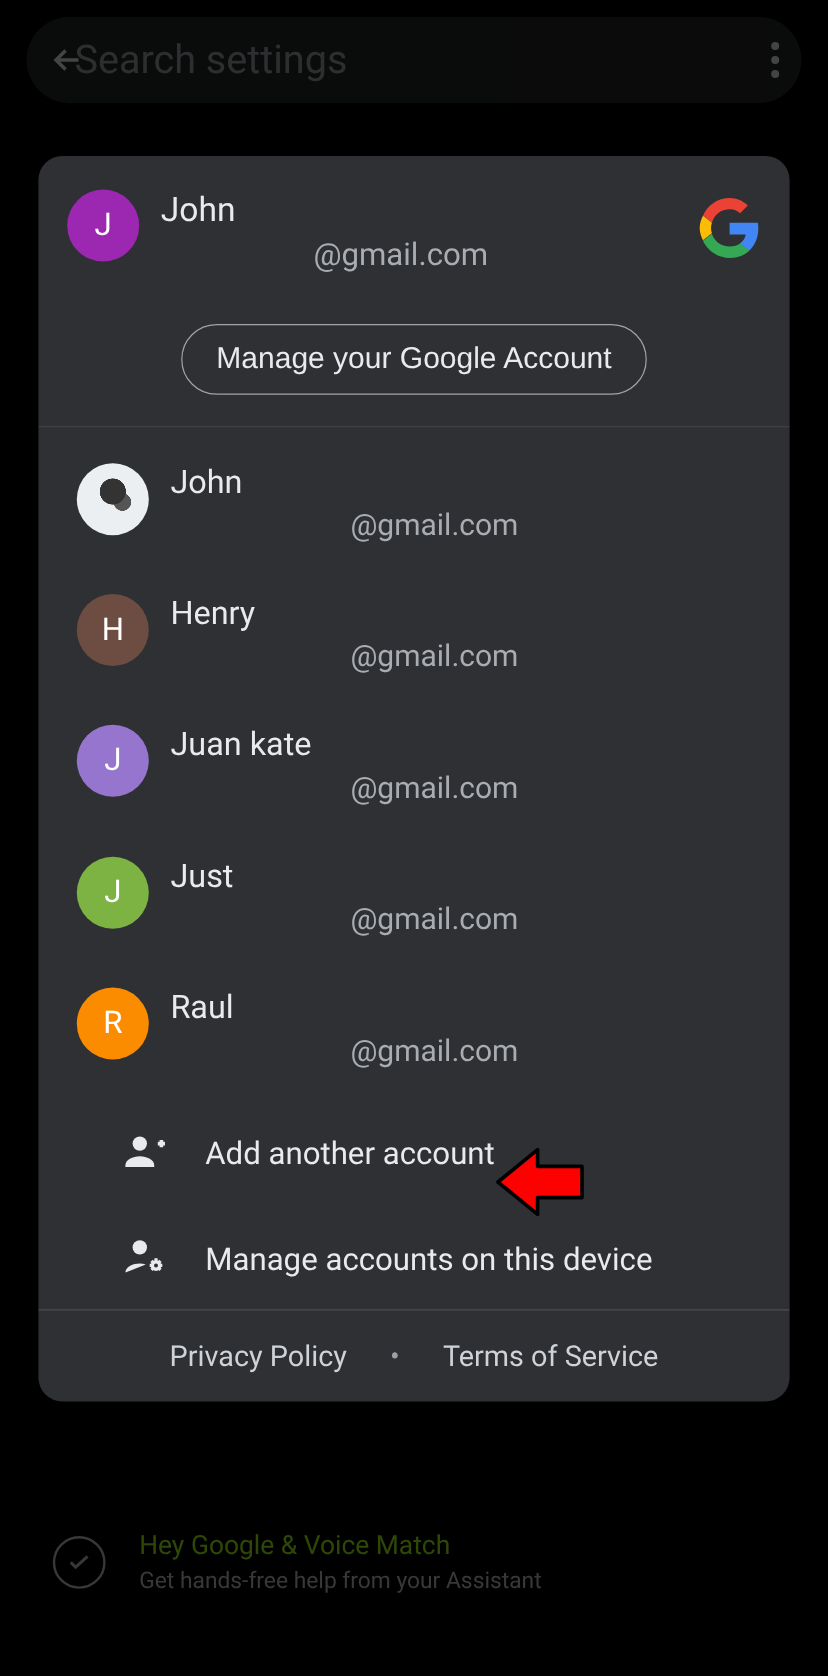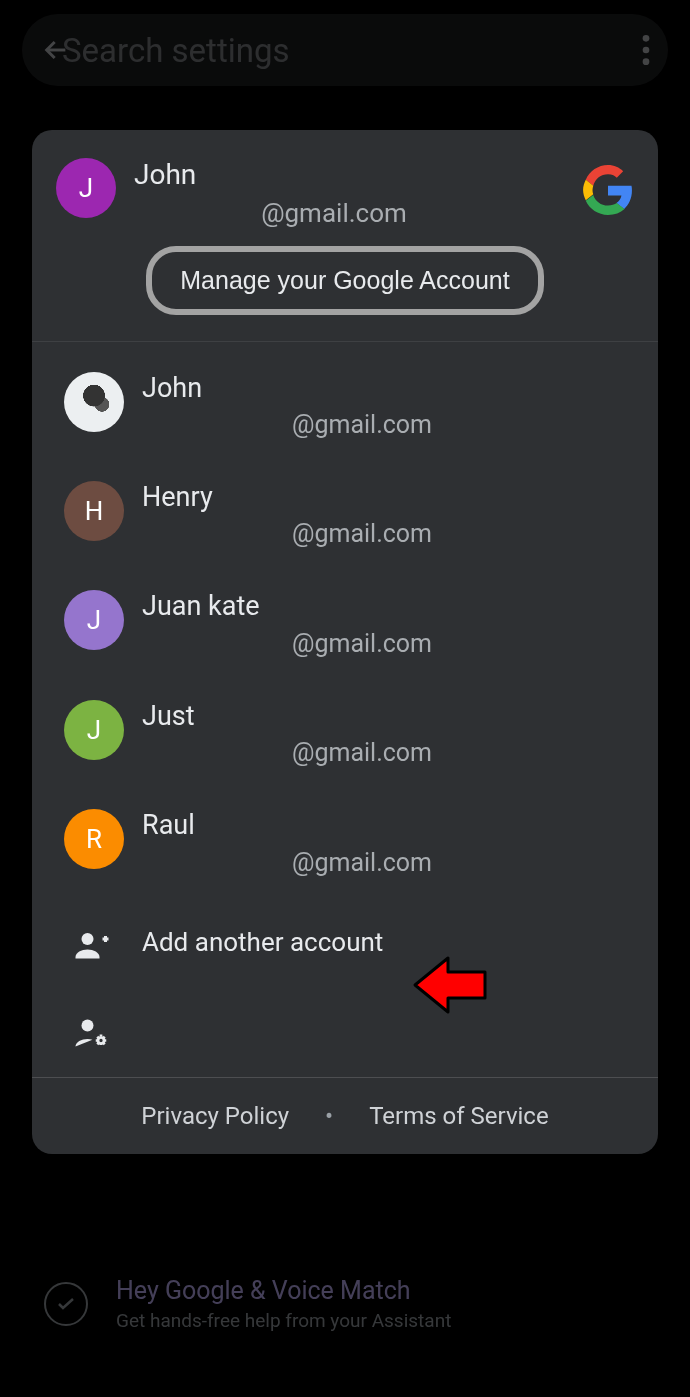--- a/index.html
+++ b/index.html
@@ -46,21 +46,21 @@
     margin-top: 1180px;
     padding: 10px 44px;
     display:flex;
     align-items:center;
     gap: 28px;
   }
   .bg-item .circ {
     width:44px;height:44px;border:2.5px solid #9aa0a6;border-radius:50%;
     display:flex;align-items:center;justify-content:center;
   }
-  .bg-item .txt1{font-size:25px;color:#c4b5fd;}
+  .bg-item .txt1{font-size:22px;color:#84cc16;}
   .bg-item .txt2{font-size:19px;color:#9aa0a6;margin-top:4px;}
 
   .sheet {
     position:absolute;
     top: 130px;
     left: 32px;
     right: 32px;
     background: #2e3033;
     border-radius: 20px;
     overflow:hidden;
@@ -83,36 +83,37 @@
   .avatar.img::after{content:"";position:absolute;inset:6px 6px 10px 14px;background:radial-gradient(circle at 40% 40%, #333 0 30%, transparent 31%), radial-gradient(circle at 60% 60%, #555 0 20%, transparent 21%);}
   .avatar.brown{background:#6d4c41;}
   .avatar.lpurple{background:#9575cd;}
   .avatar.green{background:#7cb342;}
   .avatar.orange{background:#fb8c00;}
   .name-col{flex:1;min-width:0;}
   .name{font-size:28px;color:#e8eaed;line-height:1.2;}
   .email{font-size:26px;color:#a9adb1;margin-top:6px;text-align:center;padding-right:30px;}
   .glogo{width:52px;height:52px;flex:0 0 52px;margin-top:6px;}
   .manage-btn{
-    display:block;margin:18px auto 0;
-    border:6px solid #a3a3a3;border-radius:30px;
+    display:block;margin:42px auto 0;
+    border:1px solid #a3a3a3;border-radius:30px;
     background:transparent;color:#e8eaed;
     font-size:25px;font-weight:500;
     padding:14px 28px;
   }
   .accounts{padding: 8px 0 4px 0;}
   .account-row{
     display:flex;align-items:flex-start;gap:18px;
     padding: 22px 24px 20px 32px;
   }
   .account-row .name{font-size:27px;}
   .account-row .email2{font-size:25px;color:#a9adb1;margin-top:6px;padding-left:150px;}
   .action-row{
-    display:flex;align-items:flex-start;gap:30px;
+    display:flex;align-items:flex-end;gap:30px;
     padding: 26px 24px 26px 40px;
+    margin-left: 29px;
   }
   .action-row .icon{width:40px;display:flex;justify-content:center;color:#e8eaed;}
   .action-row .label{font-size:26px;color:#e8eaed;}
   .footer{
     border-top:1px solid rgba(255,255,255,0.15);
     padding: 24px 10px;
     display:flex;justify-content:center;align-items:center;gap:36px;
     font-size:24px;color:#cfd2d6;
   }
   .footer .dot{color:#9aa0a6;}
@@ -228,20 +229,21 @@
 
   <div class="action-row">
     <span class="icon">
       <svg width="36" height="36" viewBox="0 0 24 24" fill="#e8eaed">
           <circle cx="9" cy="7" r="4"></circle>
           <path d="M1 21c0-3 4-5 8-5 1.2 0 2.3.2 3.3.5"></path>
           <circle cx="18" cy="17" r="2" fill="none" stroke="#e8eaed" stroke-width="1.8"></circle>
           <path d="M18 13v1.5M18 18.5V20M14.5 17H16M20 17h1.5M15.5 14.5l1 1M19.5 18.5l1 1M20.5 14.5l-1 1M16.5 18.5l-1 1" stroke="#e8eaed" stroke-width="1.8"></path>
         </svg>
     </span>
+    <span class="label">Manage accounts on this device</span>
   </div>
 
   <div class="footer">
     <span>Privacy Policy</span>
     <span class="dot">•</span>
     <span>Terms of Service</span>
   </div>
 </div>
 
 <div class="arrow-callout">

